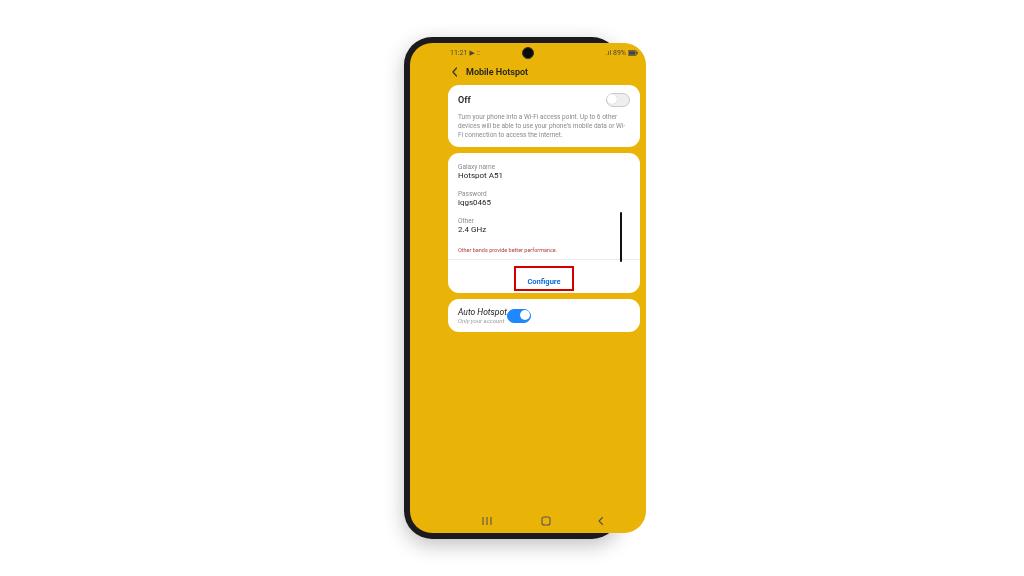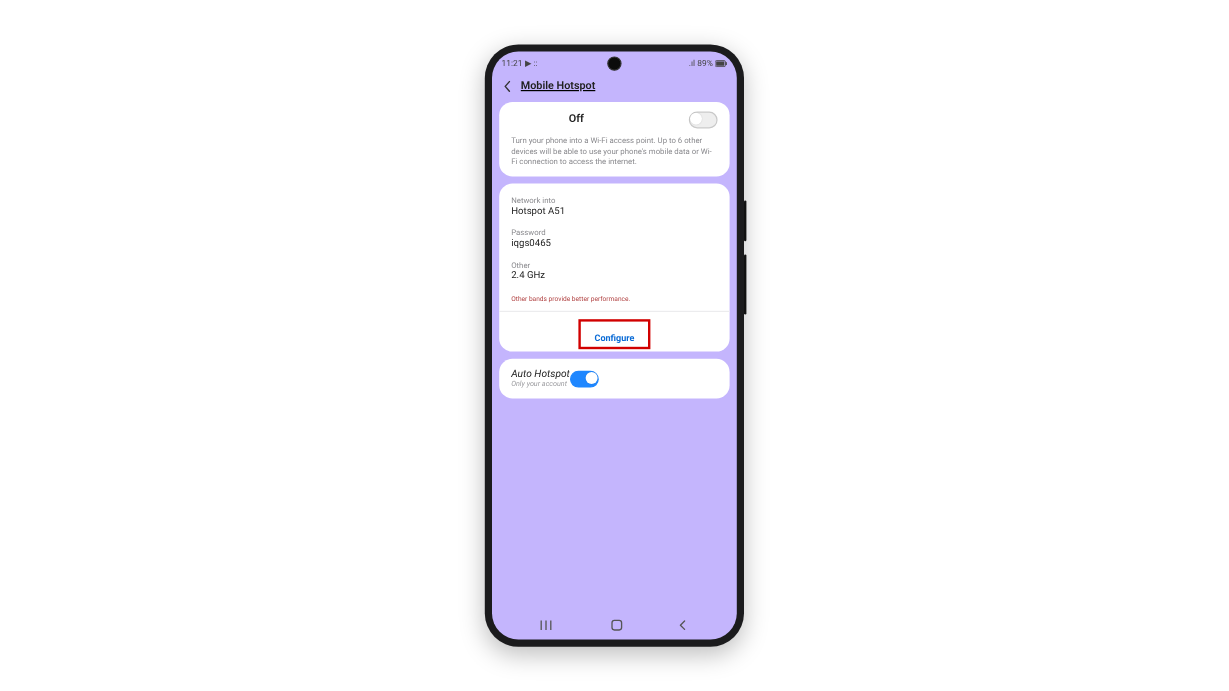--- a/index.html
+++ b/index.html
@@ -36,26 +36,27 @@
     right: -2px;
     width: 2px;
     border-radius: 1px;
   }
   .phone::before { top: 130px; height: 34px; }
   .phone::after  { top: 175px; height: 50px; }
 
   .screen {
     width: 100%;
     height: 100%;
-    background: #c4b5fd;
+    background: #eab308;
     border-radius: 22px;
     overflow: hidden;
     position: relative;
     display: flex;
     flex-direction: column;
+    padding-left: 32px;
   }
   .camera {
     position: absolute;
     top: 4px;
     left: 50%;
     transform: translateX(-50%);
     width: 10px;
     height: 10px;
     background: #0b0b0b;
     border-radius: 50%;
@@ -80,21 +81,20 @@
   .sig-icon, .wifi-icon, .batt-icon {
     display: inline-block;
   }
   .sig-icon svg, .wifi-icon svg, .batt-icon svg { display:block; }
 
   .header {
     display: flex;
     align-items: flex-end;
     gap: 6px;
     padding: 6px 8px 8px 8px;
-    text-decoration: underline;
   }
   .back-icon svg { display:block; }
   .header-title {
     font-size: 9px;
     font-weight: 600;
     color: #222;
   }
 
   .content {
     flex: 1;
@@ -112,21 +112,20 @@
   .row-top {
     display: flex;
     align-items: center;
     justify-content: space-between;
     margin-bottom: 6px;
   }
   .off-label {
     font-size: 9px;
     font-weight: 600;
     color: #222;
-    margin-left: 48px;
   }
   .toggle {
     width: 22px;
     height: 12px;
     border-radius: 12px;
     position: relative;
     border: 1px solid #c9c9c9;
     background: #eeeeee;
   }
   .toggle .knob {
@@ -264,21 +263,21 @@
             <span class="off-label">Off</span>
             <span class="toggle">
                 <span class="knob"></span>
               </span>
           </div>
           <div class="desc">Turn your phone into a Wi-Fi access point. Up to 6 other devices will be able to use your phone's mobile data or Wi-Fi connection to access the internet.</div>
         </div>
 
         <div class="card">
           <div class="field-group">
-            <div class="field-label">Network into</div>
+            <div class="field-label">Galaxy name</div>
             <div class="field-value">Hotspot A51</div>
           </div>
           <div class="field-group">
             <div class="field-label">Password</div>
             <div class="field-value">iqgs0465</div>
           </div>
           <div class="field-group">
             <div class="field-label">Other</div>
             <div class="field-value" style="margin-bottom:14px">2.4 GHz</div>
             <div class="band-note">Other bands provide better performance.</div>

